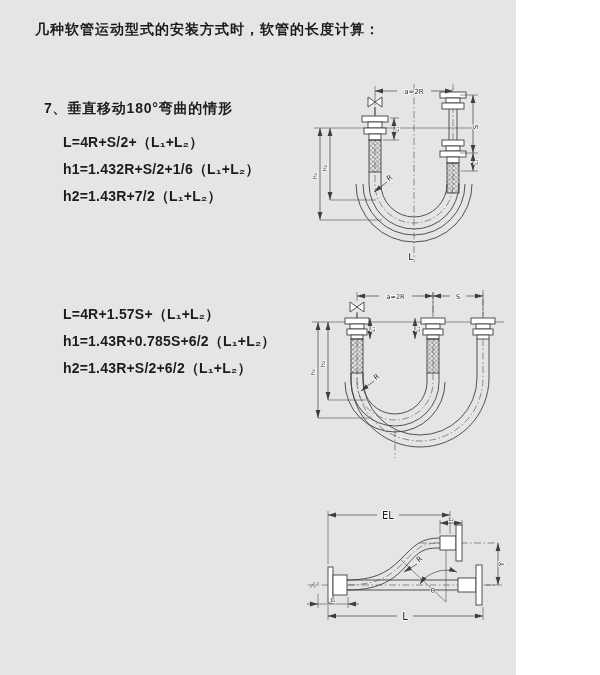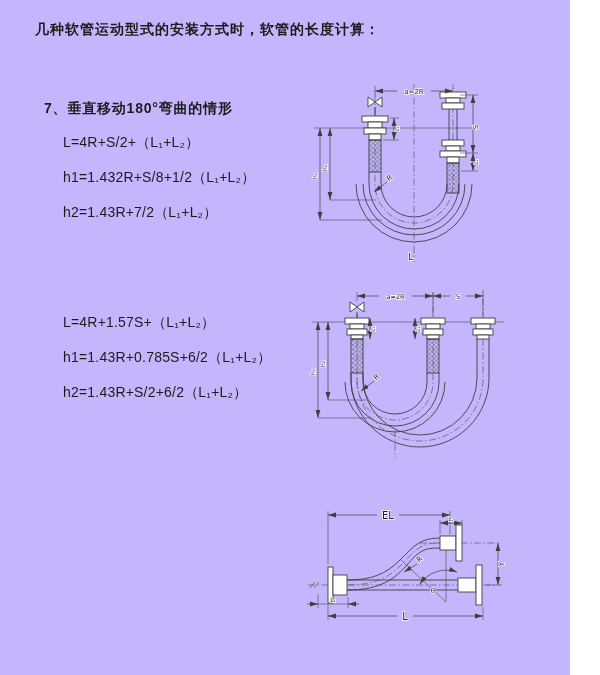--- a/index.html
+++ b/index.html
@@ -1,21 +1,21 @@
 <!DOCTYPE html>
 <html><head>
 <meta charset="utf-8">
 <style>
   html,body{margin:0;padding:0;background:#ffffff;}
-  .page{position:relative;width:570px;height:675px;background:#c4b5fd;overflow:hidden;
+  .page{position:relative;width:516px;height:675px;background:#e5e5e5;overflow:hidden;
         font-family:"Liberation Sans","DejaVu Sans",sans-serif;color:#1c1c1c;}
   .title{position:absolute;left:35px;top:21px;font-size:14px;font-weight:600;letter-spacing:1px;}
   .sec{position:absolute;left:44px;}
   .sec .h{font-size:14px;font-weight:600;letter-spacing:0.8px;margin-bottom:11px;}
-  .sec .f{font-size:14px;font-weight:400;letter-spacing:0.2px;padding-left:19px;line-height:27px;white-space:nowrap;margin-top:8px;}
+  .sec .f{font-size:14px;font-weight:700;letter-spacing:0.2px;padding-left:19px;line-height:27px;white-space:nowrap;}
   #sec1{top:100px;} #sec2{top:301px;} #sec3{top:516px;}
   svg.diag{position:absolute;overflow:visible;}
   #d1{left:310px;top:76px;} #d2{left:308px;top:282px;} #d3{left:300px;top:498px;}
   .ln{stroke:#3f3f3f;stroke-width:0.9;fill:none;}
   .thin{stroke:#4a4a4a;stroke-width:0.6;fill:none;}
   .dim{stroke:#3f3f3f;stroke-width:0.7;fill:none;}
   .dd{stroke:#4a4a4a;stroke-width:0.6;fill:none;stroke-dasharray:7 2.5 1.5 2.5;}
   .fw{fill:#ffffff;stroke:#3f3f3f;stroke-width:0.9;}
   svg text{font-family:"DejaVu Sans","Liberation Sans",sans-serif;fill:#1c1c1c;
            paint-order:stroke;stroke:#ffffff;stroke-width:1.4px;font-weight:400;}
@@ -23,21 +23,21 @@
 </head>
 <body>
 
 <div class="page">
 
   <div class="title">几种软管运动型式的安装方式时，软管的长度计算：</div>
 
   <div class="sec" id="sec1">
     <div class="h">7、垂直移动180°弯曲的情形</div>
     <div class="f">L=4R+S/2+（L₁+L₂）</div>
-    <div class="f">h1=1.432R+S/8+1/2（L₁+L₂）</div>
+    <div class="f">h1=1.432R+S/2+1/6（L₁+L₂）</div>
     <div class="f">h2=1.43R+7/2（L₁+L₂）</div>
   </div>
 
   <div class="sec" id="sec2">
     <div class="f">L=4R+1.57S+（L₁+L₂）</div>
     <div class="f">h1=1.43R+0.785S+6/2（L₁+L₂）</div>
     <div class="f">h2=1.43R+S/2+6/2（L₁+L₂）</div>
   </div>
 
 

